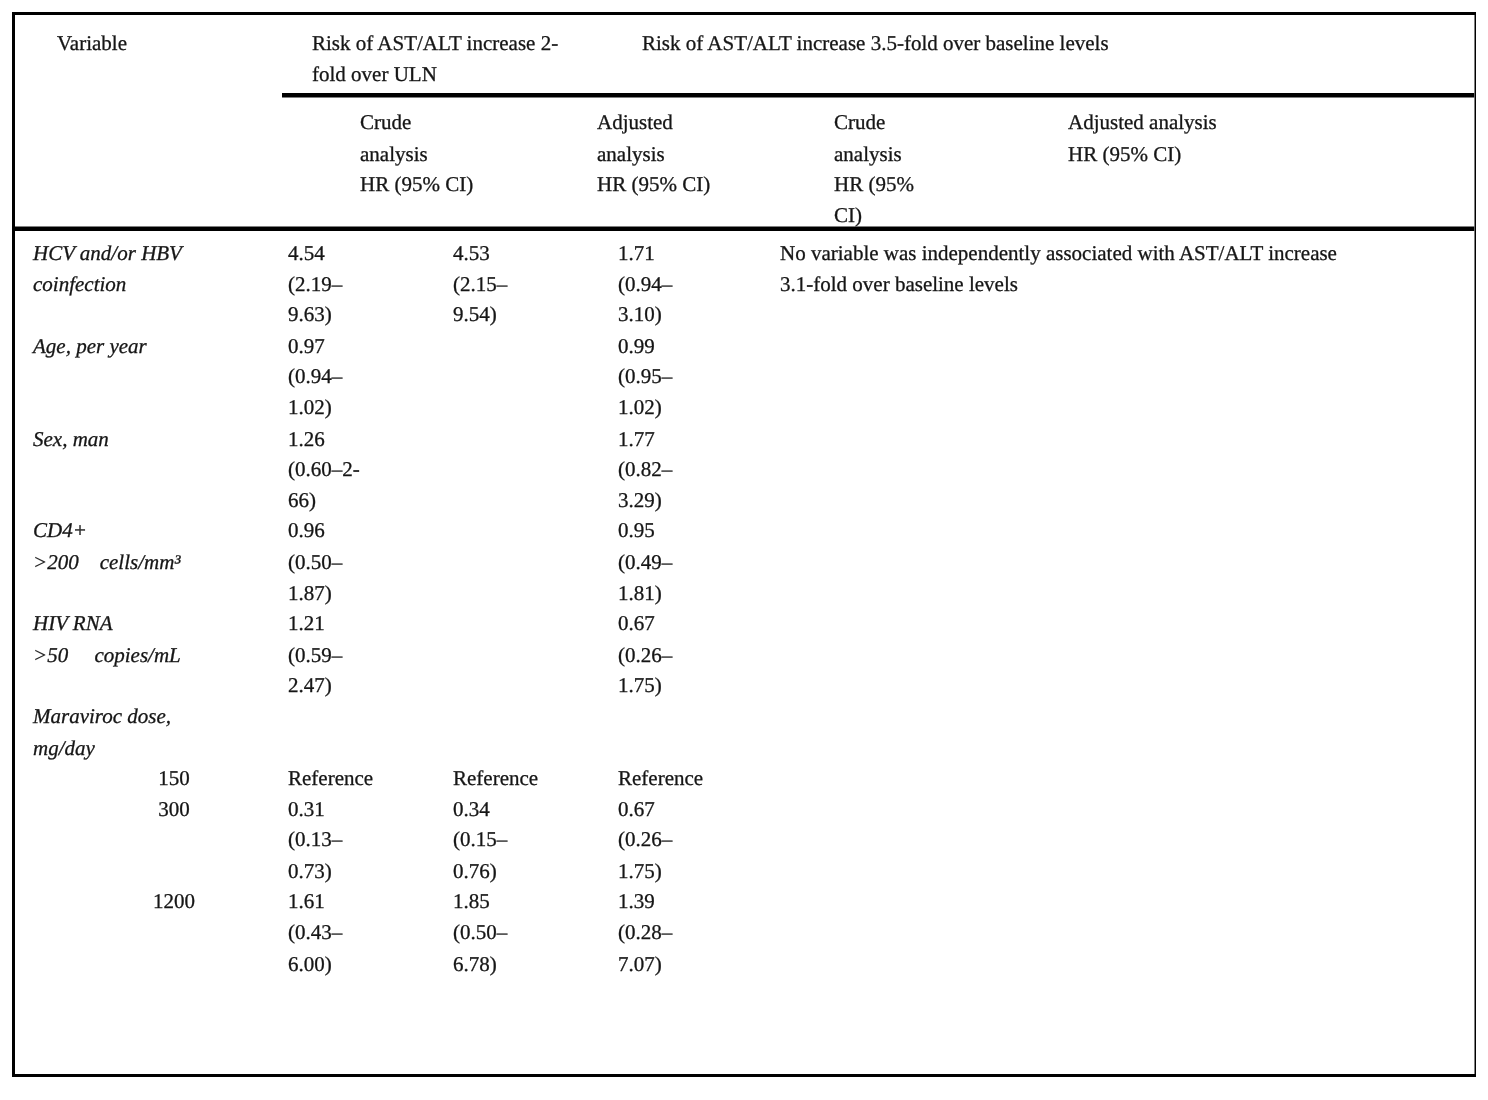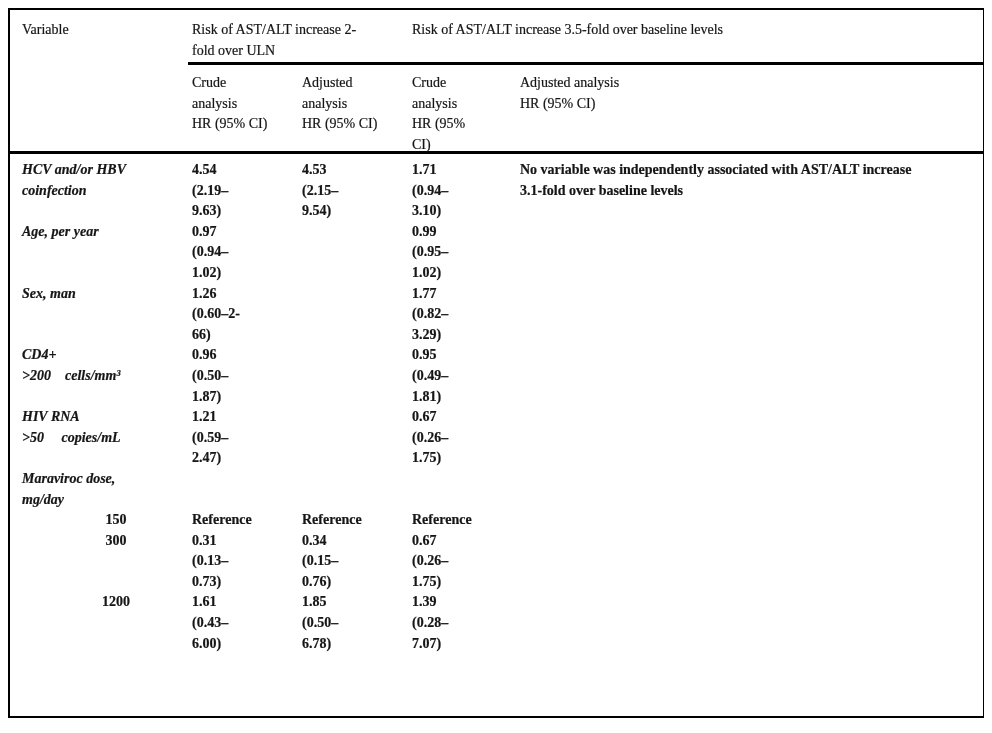--- a/index.html
+++ b/index.html
@@ -9,36 +9,36 @@
     font-size:14px; line-height:20.6px; color:#161616;
     -webkit-text-stroke:0.2px #161616;
   }
   .tbl {
     position:absolute; left:8px; top:8px; width:976px; height:710px;
     border:2px solid #000; border-right-width:1px;
     box-sizing:border-box; background:#fff; overflow:hidden;
   }
   .hdr1 {
     display:grid; grid-template-columns:178px 220px 1fr;
-    height:52px; padding-top:10px; box-sizing:border-box;
+    height:52px; padding-top:10px; box-sizing:border-box;padding-left:16px;
   }
   .hdr2 {
     display:grid; grid-template-columns:178px 110px 110px 108px 1fr;
-    height:86px; padding-top:8px; box-sizing:border-box;
+    height:86px; padding-top:8px; box-sizing:border-box;gap:48px;
   }
   .row {
     display:grid; grid-template-columns:178px 110px 110px 108px 1fr;
   }
   .c { white-space:pre-wrap; padding-left:4px; }
   .c.first { padding-left:12px; }
   .c.indent { padding-left:34px;text-align:center; }
   .it { font-style:italic; }
   .grp-rule { height:3px; background:#000; margin-left:178px; }
   .rule { height:3px; background:#000; }
-  .body { padding-top:6px;font-weight:bold; }
+  .body { padding-top:6px; }
 </style>
 </head>
 <body>
 
 <div class="tbl">
 
   <div class="hdr1">
     <div class="c first">Variable</div>
     <div class="c">Risk of AST/ALT increase 2-
 fold over ULN</div>

